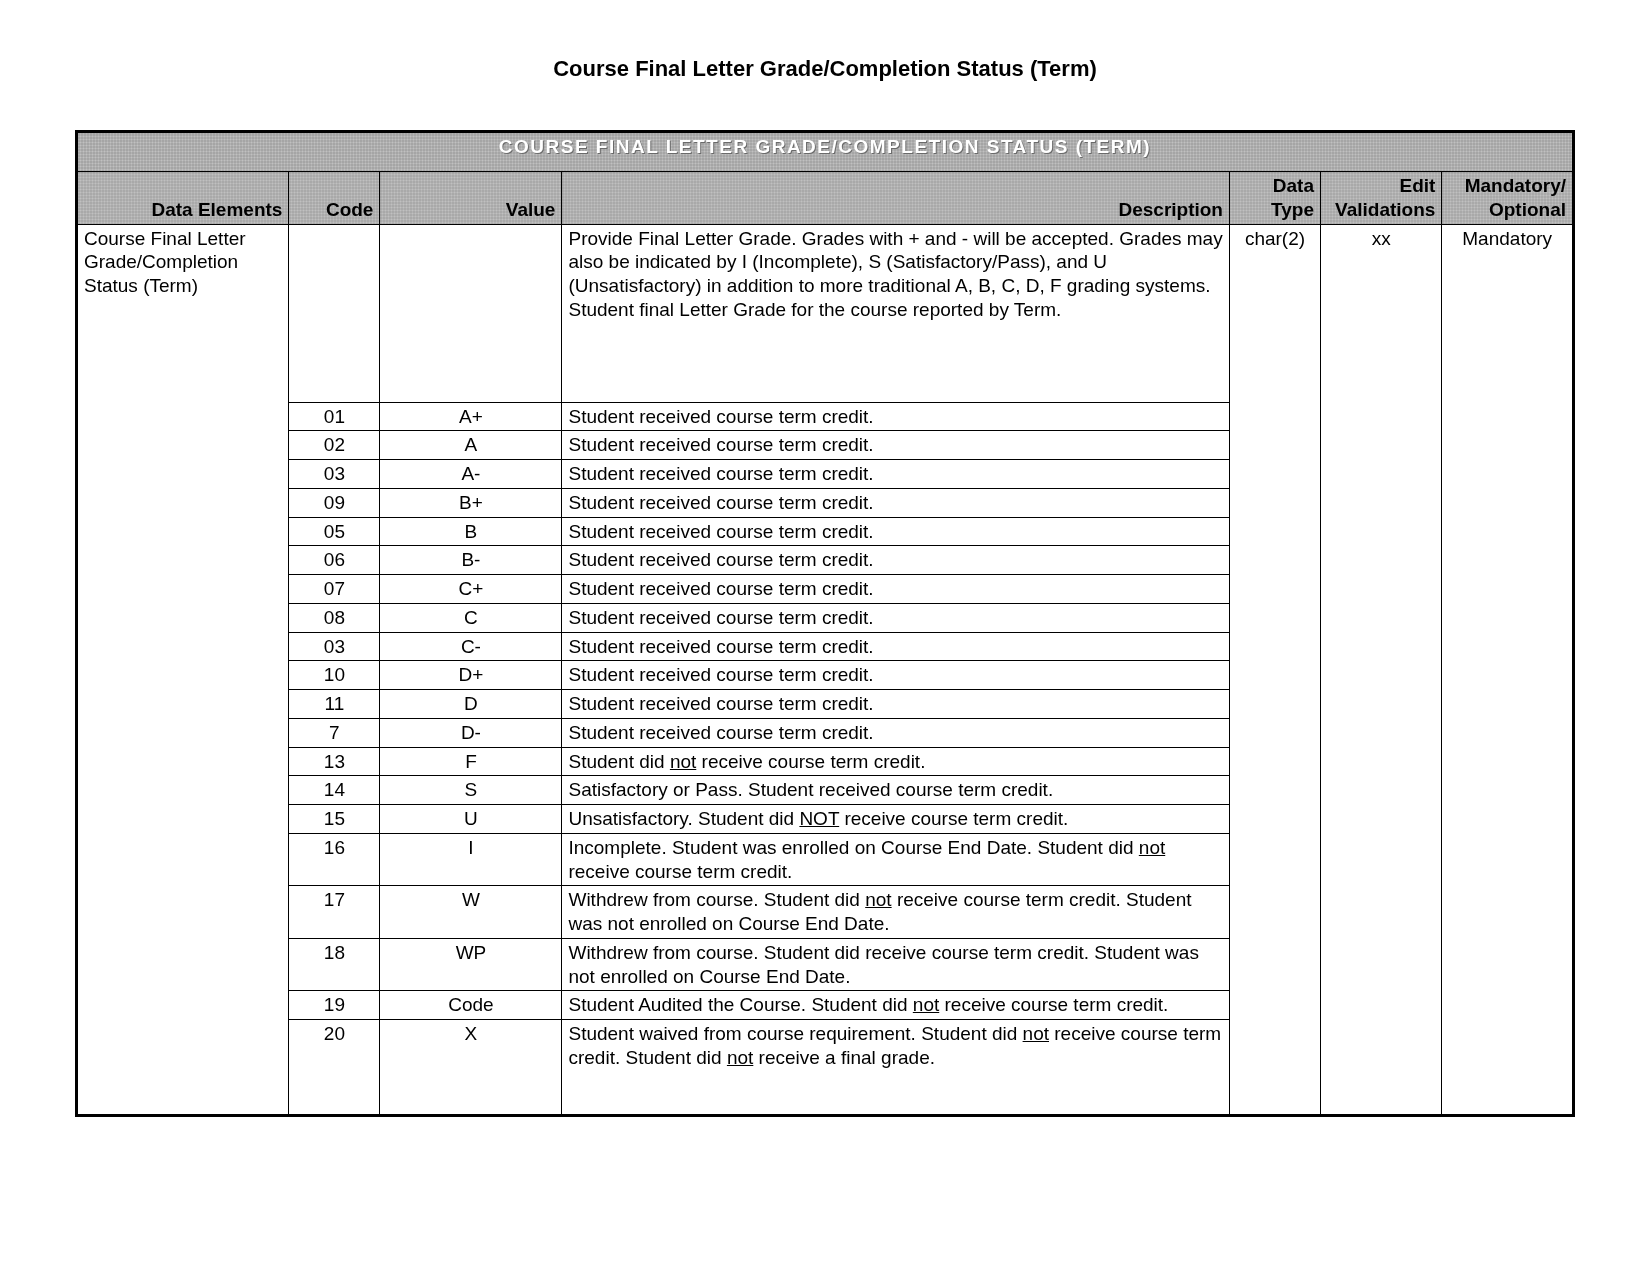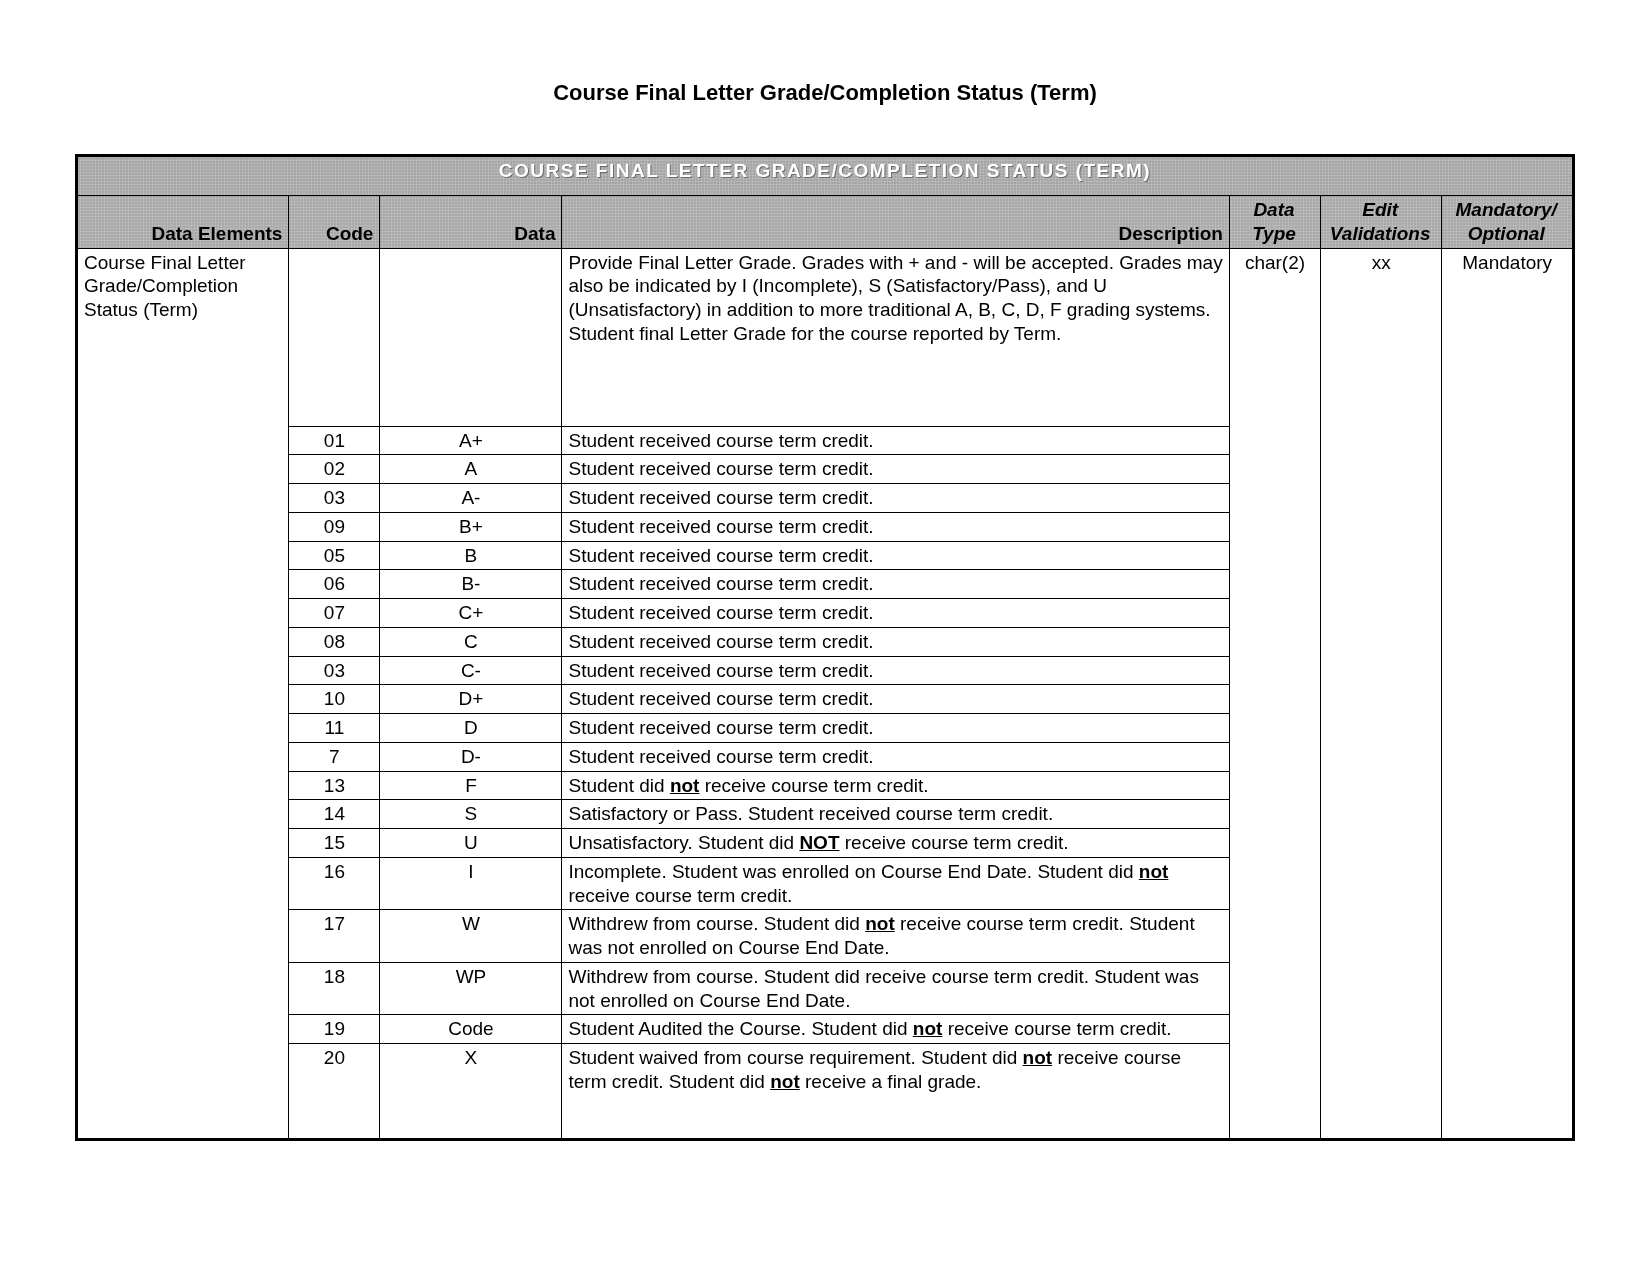--- a/index.html
+++ b/index.html
@@ -7,21 +7,21 @@
     margin: 0;
     padding: 0;
     width: 1650px;
     height: 1275px;
     background: #ffffff;
     font-family: Arial, Helvetica, sans-serif;
     color: #000000;
   }
   .page {
     width: 1650px;
-    padding: 80px 75px 0 75px;
+    padding: 56px 75px 0 75px;
   }
   .doc-heading {
     font-weight: 700;
     font-size: 22px;
     text-align: center;
     margin-bottom: 48px;
   }
   table.main {
     border-collapse: collapse;
     width: 100%;
@@ -58,38 +58,38 @@
     background-color: #c0c0c0;
     background-image:
       repeating-linear-gradient(0deg, rgba(0,0,0,0.12) 0 1px, transparent 1px 3px),
       repeating-linear-gradient(90deg, rgba(0,0,0,0.12) 0 1px, transparent 1px 3px);
     font-weight: 700;
     vertical-align: bottom;
     text-align: right;
     height: 52px;
     font-size: 19px;
   }
-  tr.colhead td.tl { text-align: center; padding-left: 4px; font-style: italic; }
+  tr.colhead td.tl { text-align: right; padding-left: 4px; }
 
   
   col.c-elem  { width: 210px; }
   col.c-code  { width: 90px;  }
   col.c-value { width: 180px; }
   col.c-desc  { width: 660px; }
   col.c-dtype { width: 90px;  }
   col.c-edit  { width: 120px; }
   col.c-mand  { width: 130px; }
 
   td.center { text-align: center; vertical-align: middle; }
   td.left   { text-align: left; }
   
   td.no-b-bottom { border-bottom: none; }
   
   td.firstdesc { height: 178px; margin-top: 31px; }
-  .u { text-decoration: underline; font-weight: bold; }
+  .u { text-decoration: underline; }
 </style>
 </head>
 <body>
 
 <div class="page">
   <div class="doc-heading">Course Final Letter Grade/Completion Status (Term)</div>
 
   <table class="main">
     <colgroup>
       <col class="c-elem">
@@ -102,21 +102,21 @@
     </colgroup>
 
     <tbody>
         <tr class="banner">
       <td colspan="7">COURSE FINAL LETTER GRADE/COMPLETION STATUS (TERM)</td>
     </tr>
 
     <tr class="colhead">
       <td>Data Elements</td>
       <td>Code</td>
-      <td>Data</td>
+      <td>Value</td>
       <td>Description</td>
       <td class="tl">Data Type</td>
       <td class="tl">Edit Validations</td>
       <td class="tl">Mandatory/ Optional</td>
     </tr>
 
     </tbody>
       <tbody id="body-rows">
         <tr>
           <td rowspan="21" class="left" style="vertical-align: top;">Course Final Letter Grade/Completion Status (Term)</td>

